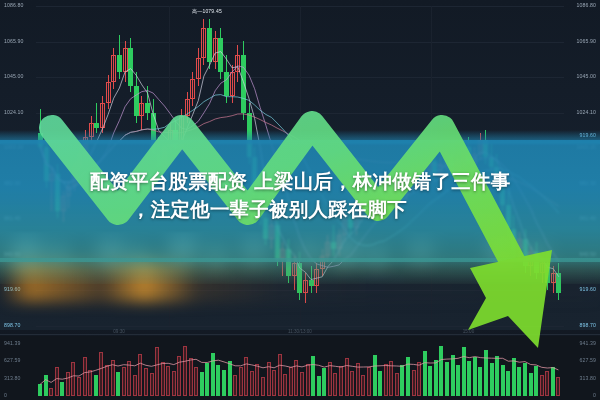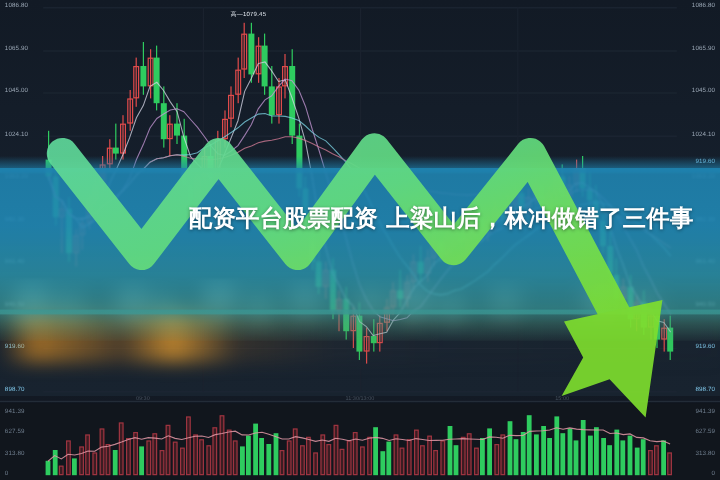--- a/index.html
+++ b/index.html
@@ -118,21 +118,21 @@
 
   
   .headline{
     position:absolute;left:22px;top:168px;width:556px;
     font-family:"DejaVu Sans","Liberation Sans",sans-serif;
     font-size:19.5px;font-weight:700;color:#ffffff;
     line-height:1.42;text-align:center;
     text-shadow:0 1px 3px rgba(0,0,0,.45);
     letter-spacing:.2px;
   }
-  .headline .l1{display:block;text-align:right;}
+  .headline .l1{display:block;text-align:center;}
   .headline .l2{display:block;text-align:center;padding-right:62px;}
 </style>
 </head>
 <body>
 
 <div id="stage">
 
   <div class="chart-bg"></div>
   <div class="price-pane"></div>
   <div class="pane-sep"></div>
@@ -706,15 +706,16 @@
       </linearGradient>
     </defs>
     <g opacity="0.92">
       <polyline points="52,128 118,212 182,128 248,212 312,124 378,208 442,128 516,268" fill="none" stroke="url(#agrad)" stroke-width="26" stroke-linejoin="round" stroke-linecap="round"></polyline>
       <polygon points="470,268 552,250 538,348 508,316 468,330 486,298" fill="#7ede2e"></polygon>
     </g>
   </svg>
 
   <div class="headline">
     <span class="l1">配资平台股票配资 上梁山后，林冲做错了三件事</span>
+    <span class="l2">，注定他一辈子被别人踩在脚下</span>
   </div>
 
 </div>
 
 </body></html>

